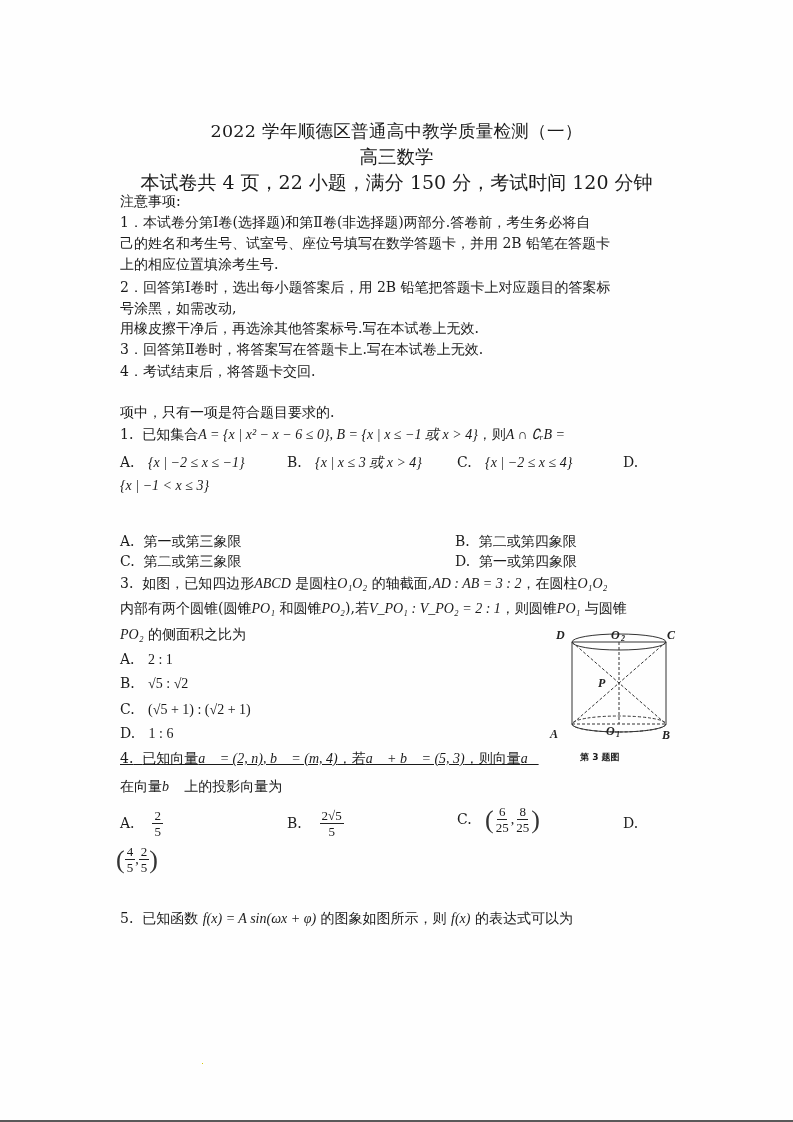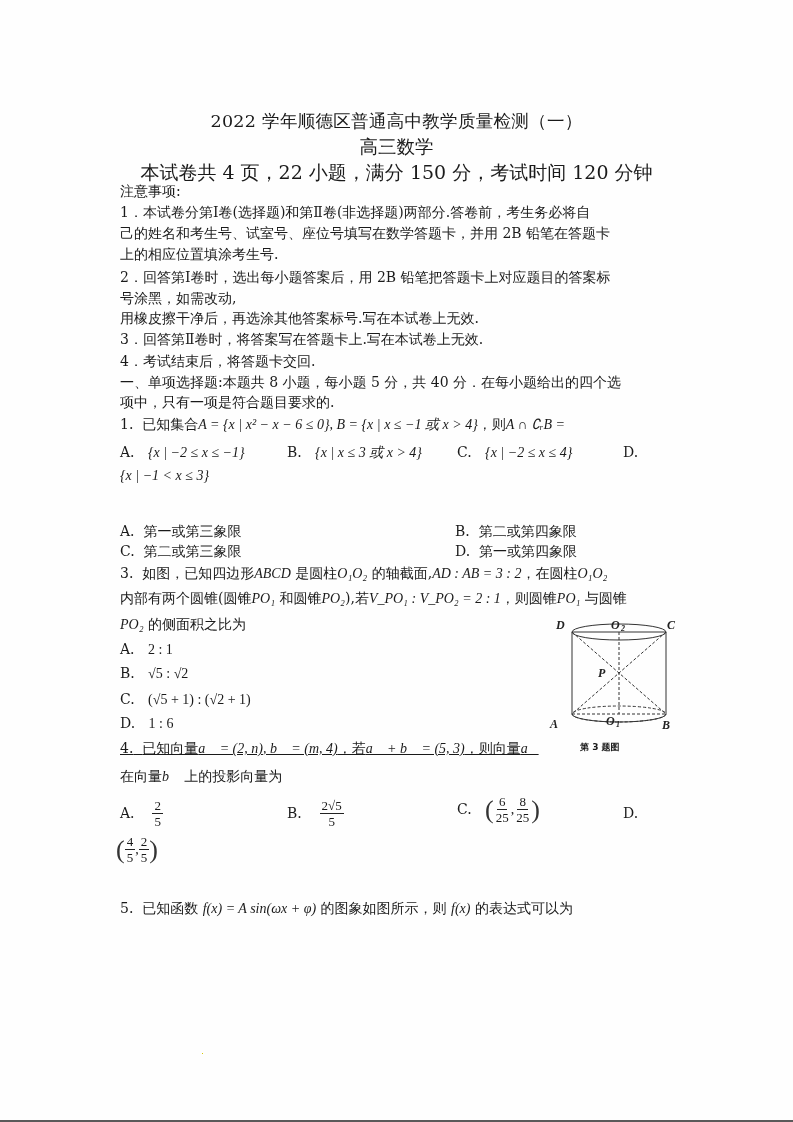--- a/index.html
+++ b/index.html
@@ -1,21 +1,21 @@
 <!DOCTYPE html>
 <html><head>
 <meta charset="utf-8">
 <style>
   html, body { margin: 0; padding: 0; background: #fefefe; }
   body {
     width: 793px; height: 1122px; position: relative; overflow: hidden;
     font-family: "DejaVu Serif", "Liberation Serif", serif;
     color: #1a1a1a;
   }
-  .page { position: absolute; left: 0; top: 8px; width: 793px; height: 848px; background: #fefefe; }
+  .page { position: absolute; left: 0; top: 18px; width: 793px; height: 848px; background: #fefefe; }
   .bottom-rule { position: absolute; left: 0; bottom: 0; width: 793px; height: 2px; background: #5a5a5a; }
   .center { position: absolute; left: 0; width: 793px; text-align: center; }
   .title { top: 101px; font-size: 17.5px; letter-spacing: 0.3px; }
   .subtitle { top: 126px; font-size: 18.5px; }
   .info { top: 152px; font-size: 19px; }
   .line {
     position: absolute; left: 120px; width: 560px; white-space: nowrap;
     font-size: 14px; line-height: 20px;
   }
   .m { font-family: "Liberation Serif", "DejaVu Serif", serif; font-style: italic; }
@@ -41,21 +41,20 @@
   <div class="line" style="top:173px;">注意事项:</div>
   <div class="line" style="top:194px;">1．本试卷分第Ⅰ卷(选择题)和第Ⅱ卷(非选择题)两部分.答卷前，考生务必将自</div>
   <div class="line" style="top:215px;">己的姓名和考生号、试室号、座位号填写在数学答题卡，并用 2B 铅笔在答题卡</div>
   <div class="line" style="top:236px;">上的相应位置填涂考生号.</div>
   <div class="line" style="top:259px;">2．回答第Ⅰ卷时，选出每小题答案后，用 2B 铅笔把答题卡上对应题目的答案标</div>
   <div class="line" style="top:280px;">号涂黑，如需改动,</div>
   <div class="line" style="top:300px;">用橡皮擦干净后，再选涂其他答案标号.写在本试卷上无效.</div>
   <div class="line" style="top:321px;">3．回答第Ⅱ卷时，将答案写在答题卡上.写在本试卷上无效.</div>
   <div class="line" style="top:343px;">4．考试结束后，将答题卡交回.</div>
 
-  <div class="line" style="top:364px;"> 一、单项选择题:本题共 8 小题，每小题 5 分，共 40 分．在每小题给出的四个选</div>
   <div class="line" style="top:384px;">项中，只有一项是符合题目要求的.</div>
 
   <div class="line" style="top:406px;">
     <span>1.</span>&nbsp;
     <span>已知集合</span><span class="m">A = {x | x² − x − 6 ≤ 0}</span><span class="m">, B = {x | x ≤ −1 或 x &gt; 4}</span><span>，则</span><span class="m">A ∩ ∁ᵣB =</span>
   </div>
   <div class="opt" style="left:120px; top:434px;"><span>A.</span>&nbsp;&nbsp;&nbsp;<span class="m">{x | −2 ≤ x ≤ −1}</span></div>
   <div class="opt" style="left:287px; top:434px;"><span>B.</span>&nbsp;&nbsp;&nbsp;<span class="m">{x | x ≤ 3 或 x &gt; 4}</span></div>
   <div class="opt" style="left:457px; top:434px;"><span>C.</span>&nbsp;&nbsp;&nbsp;<span class="m">{x | −2 ≤ x ≤ 4}</span></div>
   <div class="opt" style="left:623px; top:434px;">D.</div>

